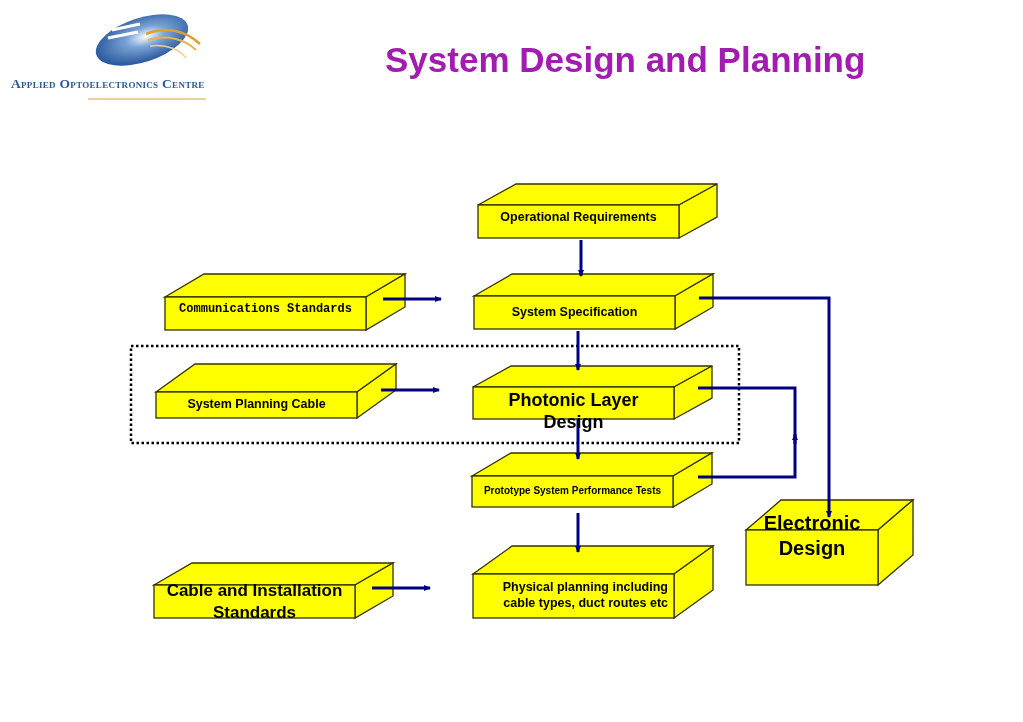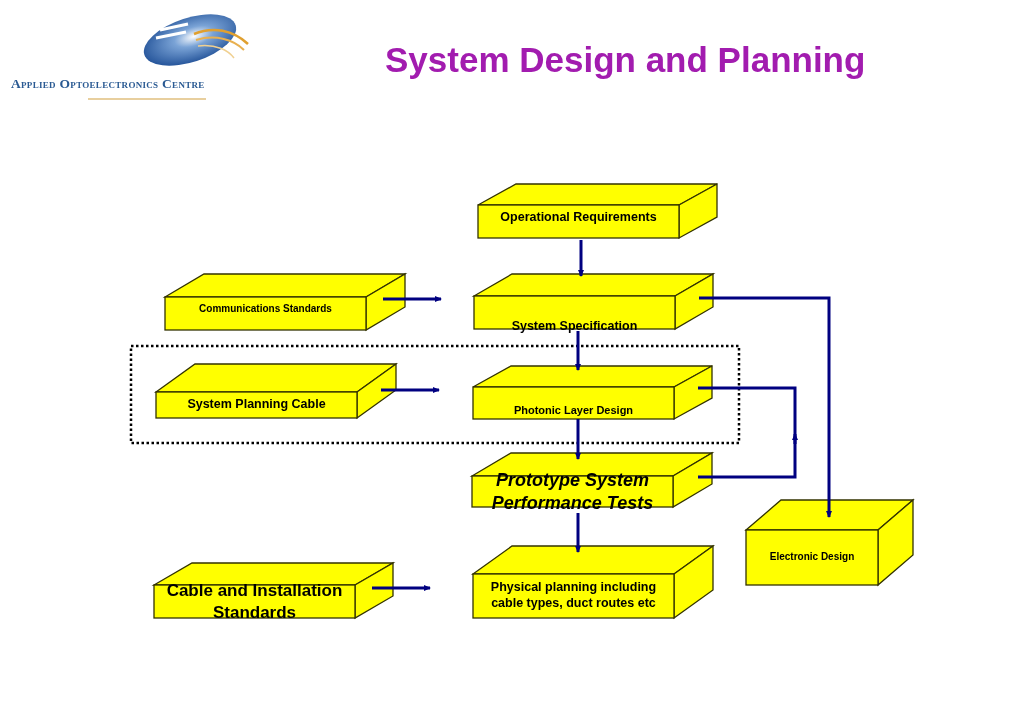--- a/index.html
+++ b/index.html
@@ -1,17 +1,17 @@
 <!DOCTYPE html>
 <html><head>
 <meta charset="utf-8">
 <style>
   html, body { margin:0; padding:0; background:#ffffff; }
   body { width:1023px; height:722px; position:relative; overflow:hidden; font-family:"Liberation Sans", sans-serif; }
-  #logo { position:absolute; left:0; top:0; width:300px; height:110px;padding-left:48px; }
+  #logo { position:absolute; left:0; top:0; width:300px; height:110px; }
   #logo-text { position:absolute; left:11px; top:76px; font-family:"Liberation Serif", serif; font-weight:bold; color:#2a5a93; font-size:13.5px; letter-spacing:0.3px; white-space:nowrap; font-variant:small-caps; }
   #logo-line { position:absolute; left:88px; top:98px; width:118px; height:2px; background:#e8cf9e; }
   #title { position:absolute; left:385px; top:40px; font-size:35px; font-weight:bold; color:#a21caf; white-space:nowrap;text-align:right; }
   #diagram { position:absolute; left:0; top:0; }
   .box-text { position:absolute; font-weight:bold; color:#000; text-align:center; line-height:1.25; display:flex; align-items:center; justify-content:center; }
 </style>
 </head>
 <body>
 
 <div id="logo">
@@ -102,21 +102,21 @@
     <line x1="578" y1="419" x2="578" y2="459" marker-end="url(#ah)"></line>
     <polyline points="698,477 795,477 795,388 698,388"></polyline>
     <line x1="795" y1="444" x2="795" y2="434" marker-end="url(#ah)"></line>
     <line x1="578" y1="513" x2="578" y2="552" marker-end="url(#ah)"></line>
     <line x1="372" y1="588" x2="430" y2="588" marker-end="url(#ah)"></line>
   </g>
 </svg>
 
 <div id="labels">
     <div class="box-text" style="left: 484px; top: 205px; width: 189px; height: 25px; font-size: 12.5px;">Operational Requirements</div>
-    <div class="box-text" style="left: 171px; top: 297px; width: 189px; height: 25px; font-size: 10px;">Communications Standards</div>
-    <div class="box-text" style="left: 480px; top: 296px; width: 189px; height: 33px; font-size: 12.5px; margin-top: 14px;">System Specification</div>
+    <div class="box-text" style="left: 171px; top: 297px; width: 189px; height: 25px; font-size: 12px; font-family: Liberation Mono, monospace;">Communications Standards</div>
+    <div class="box-text" style="left: 480px; top: 296px; width: 189px; height: 33px; font-size: 12.5px;">System Specification</div>
     <div class="box-text" style="left: 162px; top: 392px; width: 189px; height: 26px; font-size: 12.5px;">System Planning Cable</div>
-    <div class="box-text" style="left: 479px; top: 387px; width: 189px; height: 48px; font-size: 11px;">Photonic Layer Design</div>
-    <div class="box-text" style="left: 478px; top: 476px; width: 189px; height: 31px; font-size: 18px; font-style: italic;">Prototype System Performance Tests</div>
+    <div class="box-text" style="left: 479px; top: 387px; width: 189px; height: 48px; font-size: 18px;">Photonic Layer Design</div>
+    <div class="box-text" style="left: 478px; top: 476px; width: 189px; height: 31px; font-size: 10px;">Prototype System Performance Tests</div>
     <div class="box-text" style="left: 160px; top: 585px; width: 189px; height: 33px; font-size: 17px;">Cable and Installation Standards</div>
-    <div class="box-text" style="left: 479px; top: 574px; width: 189px; height: 44px; font-size: 12.5px;">Physical planning including cable types,  duct routes etc</div>
-    <div class="box-text" style="left: 752px; top: 530px; width: 120px; height: 55px; font-size: 10px;">Electronic Design</div>
+    <div class="box-text" style="left: 479px; top: 574px; width: 189px; height: 44px; font-size: 12.5px; text-align: right;">Physical planning including cable types,  duct routes etc</div>
+    <div class="box-text" style="left: 752px; top: 508px; width: 120px; height: 55px; font-size: 20px;">Electronic Design</div>
   </div>
 
 </body></html>

